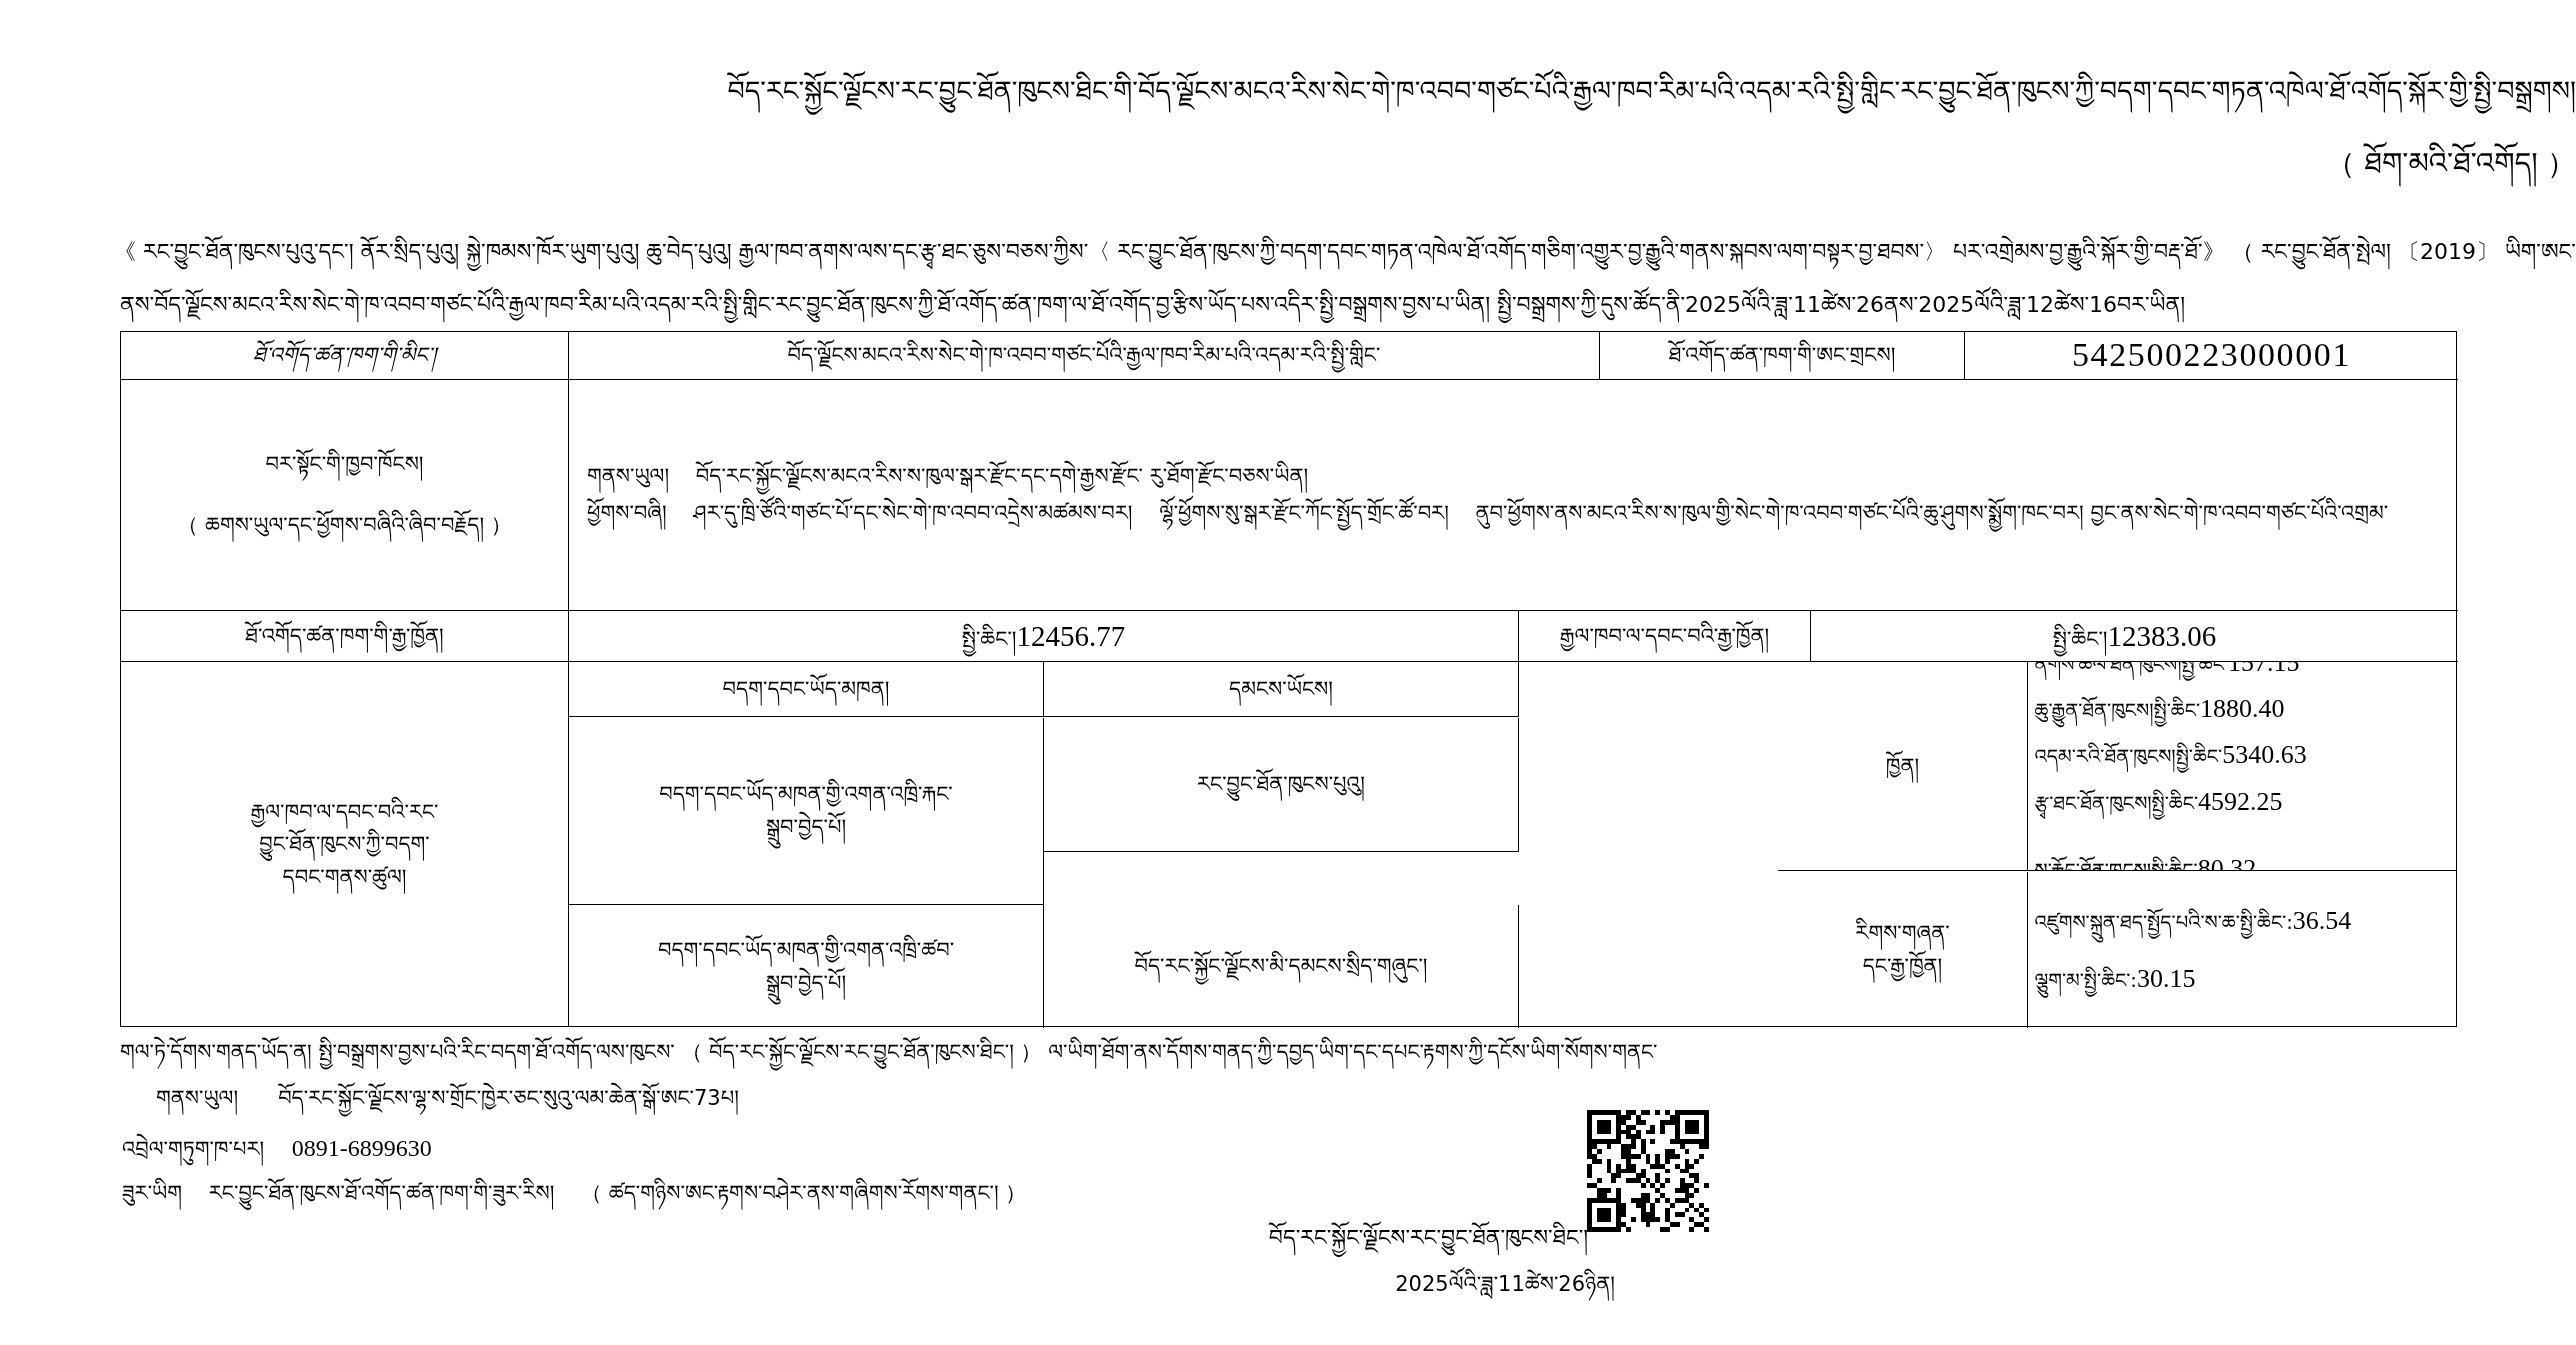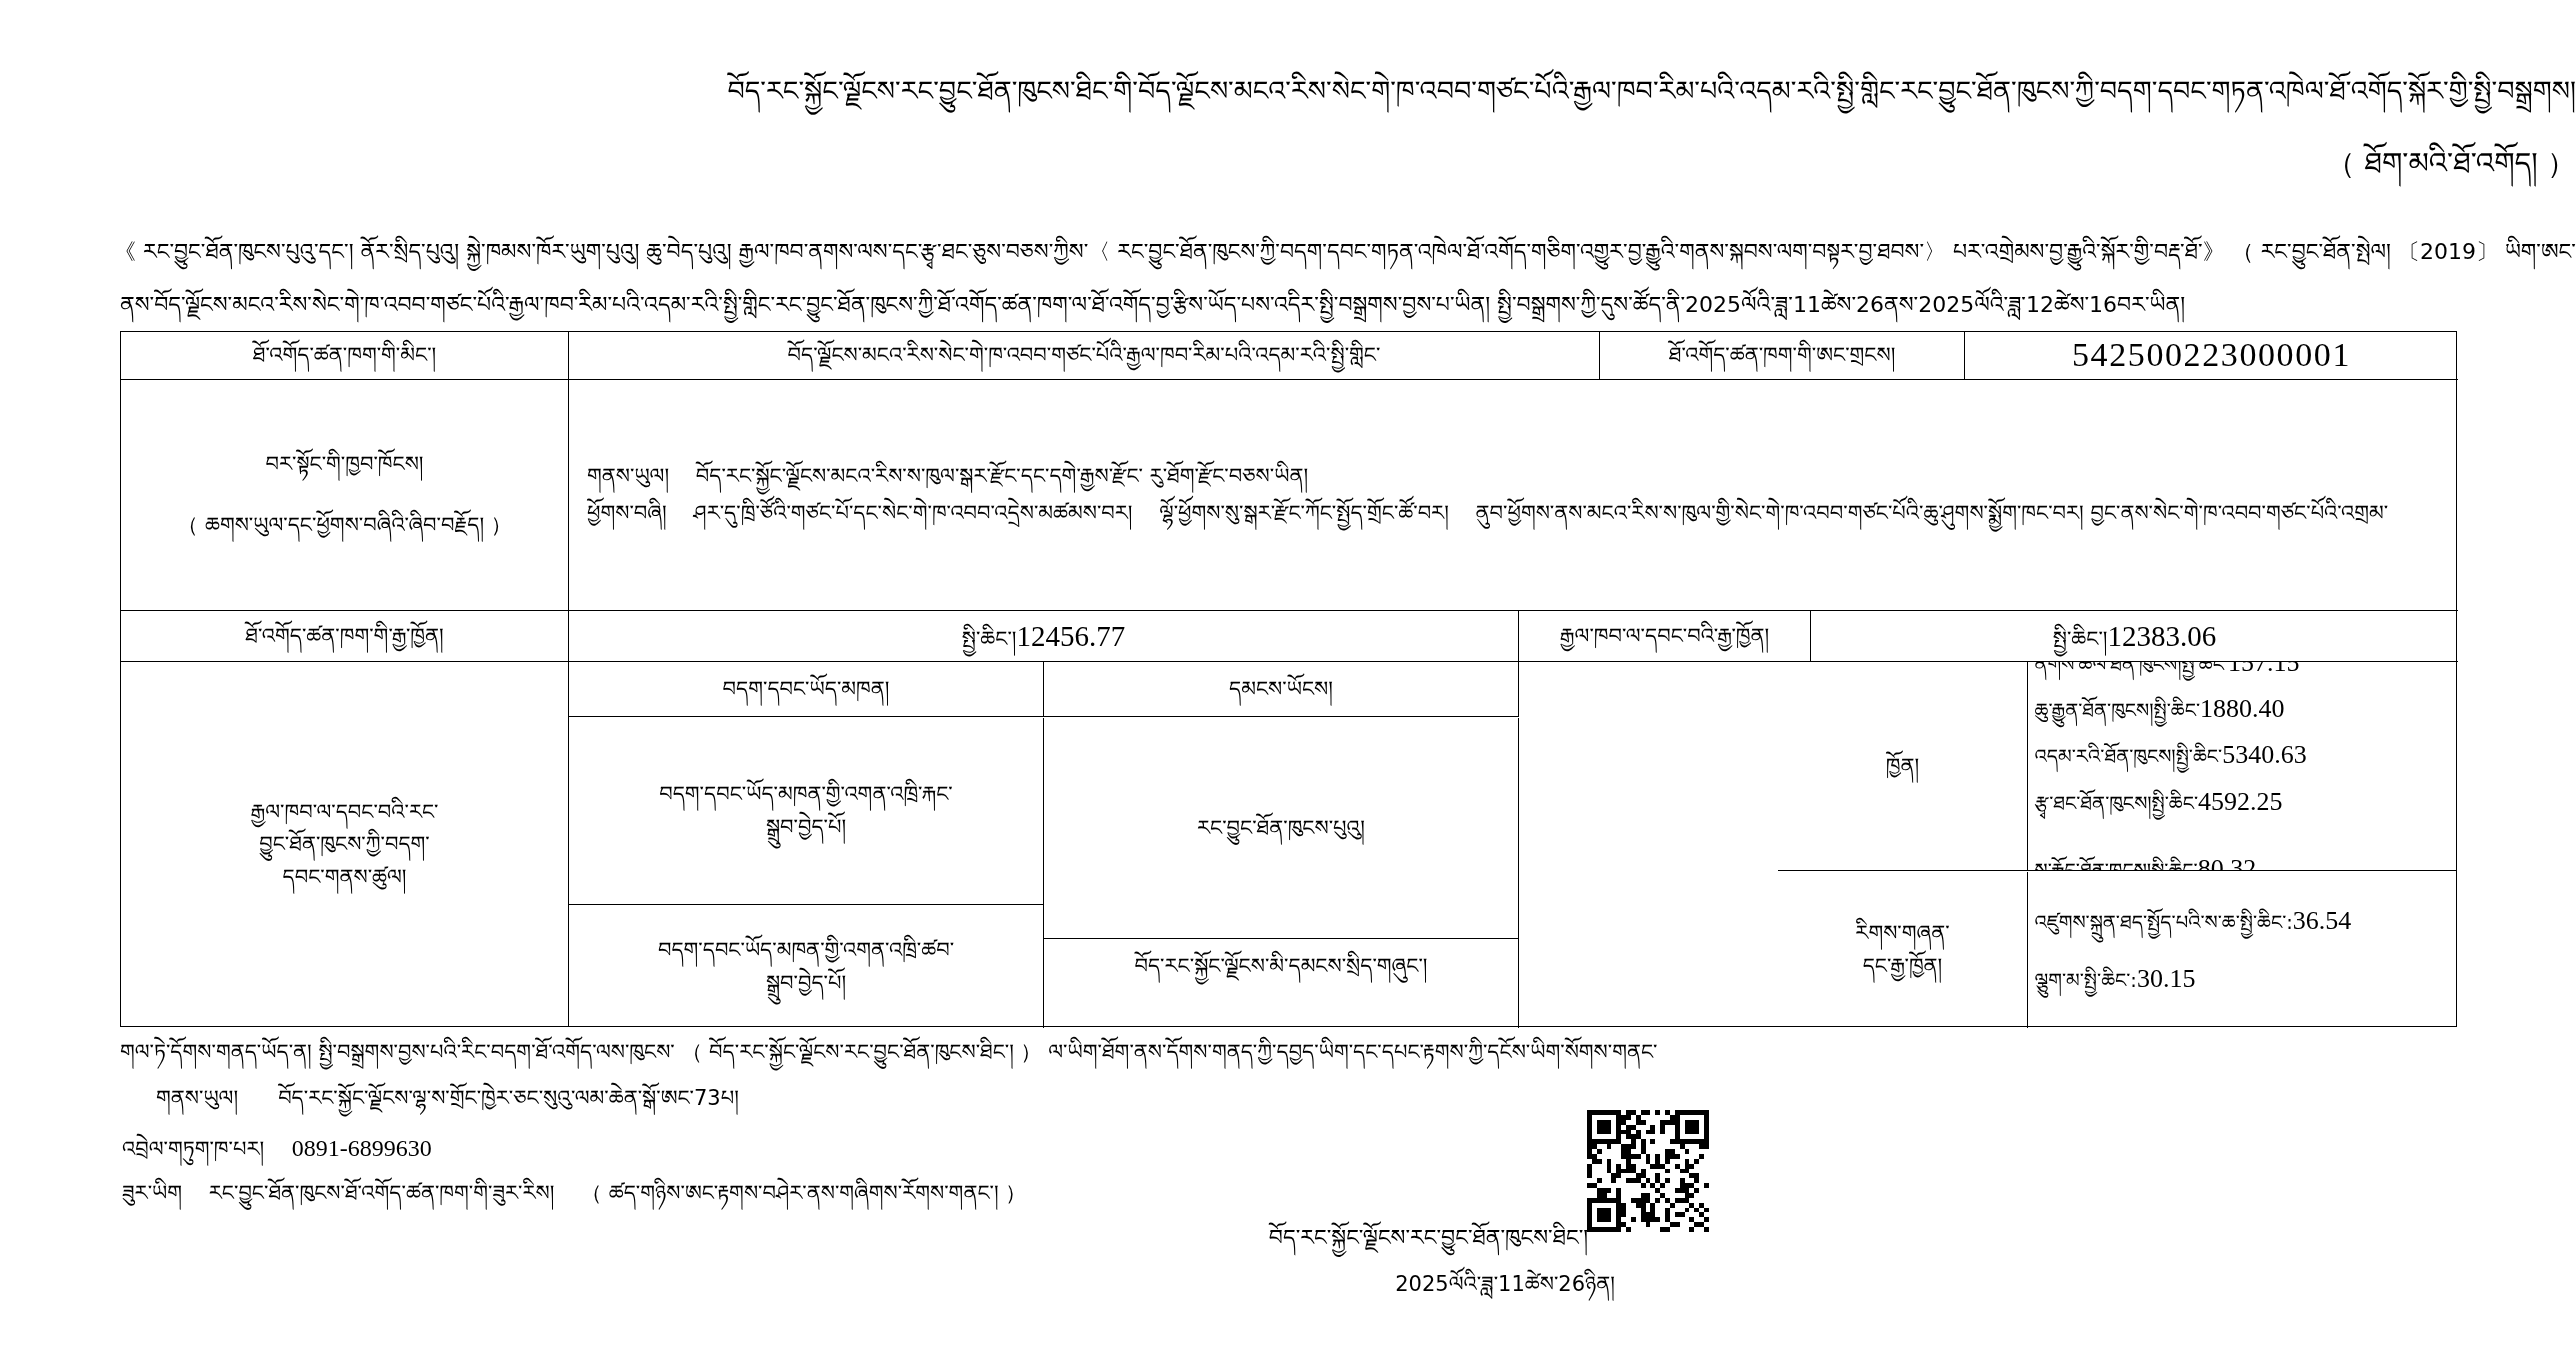--- a/index.html
+++ b/index.html
@@ -58,21 +58,21 @@
 <div class="page">
 
   <div class="abs doc-title center nowrap tib">བོད་རང་སྐྱོང་ལྗོངས་རང་བྱུང་ཐོན་ཁུངས་ཐིང་གི་བོད་ལྗོངས་མངའ་རིས་སེང་གེ་ཁ་འབབ་གཙང་པོའི་རྒྱལ་ཁབ་རིམ་པའི་འདམ་རའི་སྤྱི་གླིང་རང་བྱུང་ཐོན་ཁུངས་ཀྱི་བདག་དབང་གཏན་འཁེལ་ཐོ་འགོད་སྐོར་གྱི་སྤྱི་བསྒྲགས།</div>
   <div class="abs doc-subtitle center tib">（ ཐོག་མའི་ཐོ་འགོད། ）</div>
 
   <div class="abs intro-line intro-1 nowrap tib">《 རང་བྱུང་ཐོན་ཁུངས་པུའུ་དང་། ནོར་སྲིད་པུའུ། སྐྱེ་ཁམས་ཁོར་ཡུག་པུའུ། ཆུ་བེད་པུའུ། རྒྱལ་ཁབ་ནགས་ལས་དང་རྩྭ་ཐང་ཅུས་བཅས་ཀྱིས་〈 རང་བྱུང་ཐོན་ཁུངས་ཀྱི་བདག་དབང་གཏན་འཁེལ་ཐོ་འགོད་གཅིག་འགྱུར་བྱ་རྒྱུའི་གནས་སྐབས་ལག་བསྟར་བྱ་ཐབས་〉 པར་འགྲེམས་བྱ་རྒྱུའི་སྐོར་གྱི་བརྡ་ཐོ་》  （ རང་བྱུང་ཐོན་སྤེལ། 〔2019〕 ཡིག་ཨང་116པ། ） ཡི་གཏན་འབེབས་ལྟར་ཐོག་མའི་ཞིབ་བསྡུར་བྱས་པར་གཞིགས་</div>
   <div class="abs intro-line intro-2 nowrap tib">ནས་བོད་ལྗོངས་མངའ་རིས་སེང་གེ་ཁ་འབབ་གཙང་པོའི་རྒྱལ་ཁབ་རིམ་པའི་འདམ་རའི་སྤྱི་གླིང་རང་བྱུང་ཐོན་ཁུངས་ཀྱི་ཐོ་འགོད་ཚན་ཁག་ལ་ཐོ་འགོད་བྱ་རྩིས་ཡོད་པས་འདིར་སྤྱི་བསྒྲགས་བྱས་པ་ཡིན། སྤྱི་བསྒྲགས་ཀྱི་དུས་ཚོད་ནི་2025ལོའི་ཟླ་11ཚེས་26ནས་2025ལོའི་ཟླ་12ཚེས་16བར་ཡིན།</div>
 
   <div class="abs reg-table">
 
-    <div class="cell" style="left:0;top:0;width:448px;height:48px;">
+    <div class="cell" style="left:0;top:0;width:448px;height:48px;font-style:italic;">
       <span>ཐོ་འགོད་ཚན་ཁག་གི་མིང་།</span>
     </div>
     <div class="cell" style="left:448px;top:0;width:1031px;height:48px;">
       <span>བོད་ལྗོངས་མངའ་རིས་སེང་གེ་ཁ་འབབ་གཙང་པོའི་རྒྱལ་ཁབ་རིམ་པའི་འདམ་རའི་སྤྱི་གླིང་</span>
     </div>
     <div class="cell" style="left:1479px;top:0;width:365px;height:48px;">
       <span>ཐོ་འགོད་ཚན་ཁག་གི་ཨང་གྲངས།</span>
     </div>
     <div class="cell no-r" style="left:1844px;top:0;width:493px;height:48px;">
       <span class="num serial">542500223000001</span>
@@ -110,21 +110,21 @@
       <span>བདག་དབང་ཡོད་མཁན།</span>
     </div>
     <div class="cell" style="left:923px;top:330px;width:475px;height:55px;">
       <span>དམངས་ཡོངས།</span>
     </div>
 
     <div class="cell" style="left:448px;top:386px;width:475px;height:187px;">
       <span>བདག་དབང་ཡོད་མཁན་གྱི་འགན་འཁྲི་རྐང་</span>
       <span>སྒྲུབ་བྱེད་པོ།</span>
     </div>
-    <div class="cell" style="left:923px;top:386px;width:475px;height:221px;text-align:center;">
+    <div class="cell" style="left:923px;top:386px;width:475px;height:134px;text-align:center;">
       <span>རང་བྱུང་ཐོན་ཁུངས་པུའུ།</span>
     </div>
 
     <div class="cell no-b" style="left:448px;top:573px;width:475px;height:123px;">
       <span>བདག་དབང་ཡོད་མཁན་གྱི་འགན་འཁྲི་ཚབ་</span>
       <span>སྒྲུབ་བྱེད་པོ།</span>
     </div>
     <div class="cell no-b" style="left:923px;top:573px;width:475px;height:123px;">
       <span>བོད་རང་སྐྱོང་ལྗོངས་མི་དམངས་སྲིད་གཞུང་།</span>
     </div>

